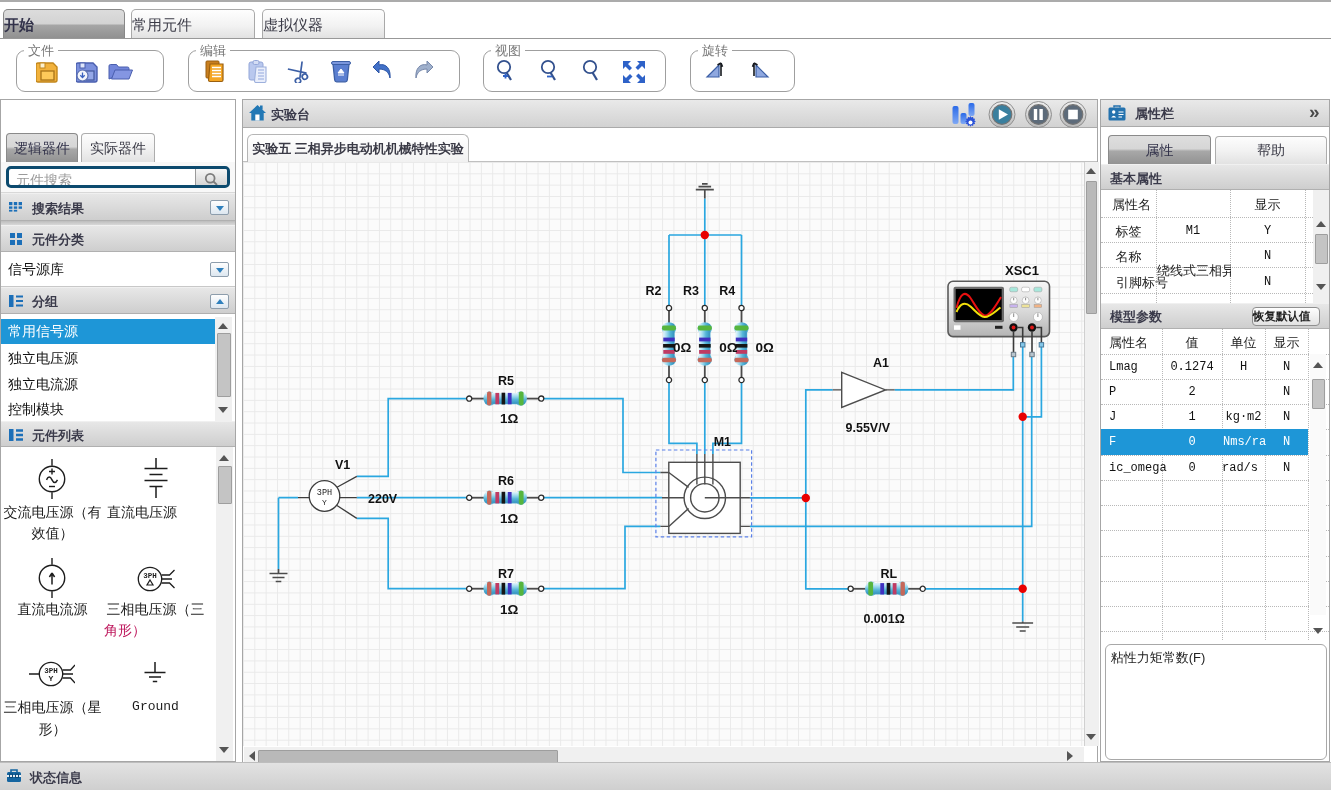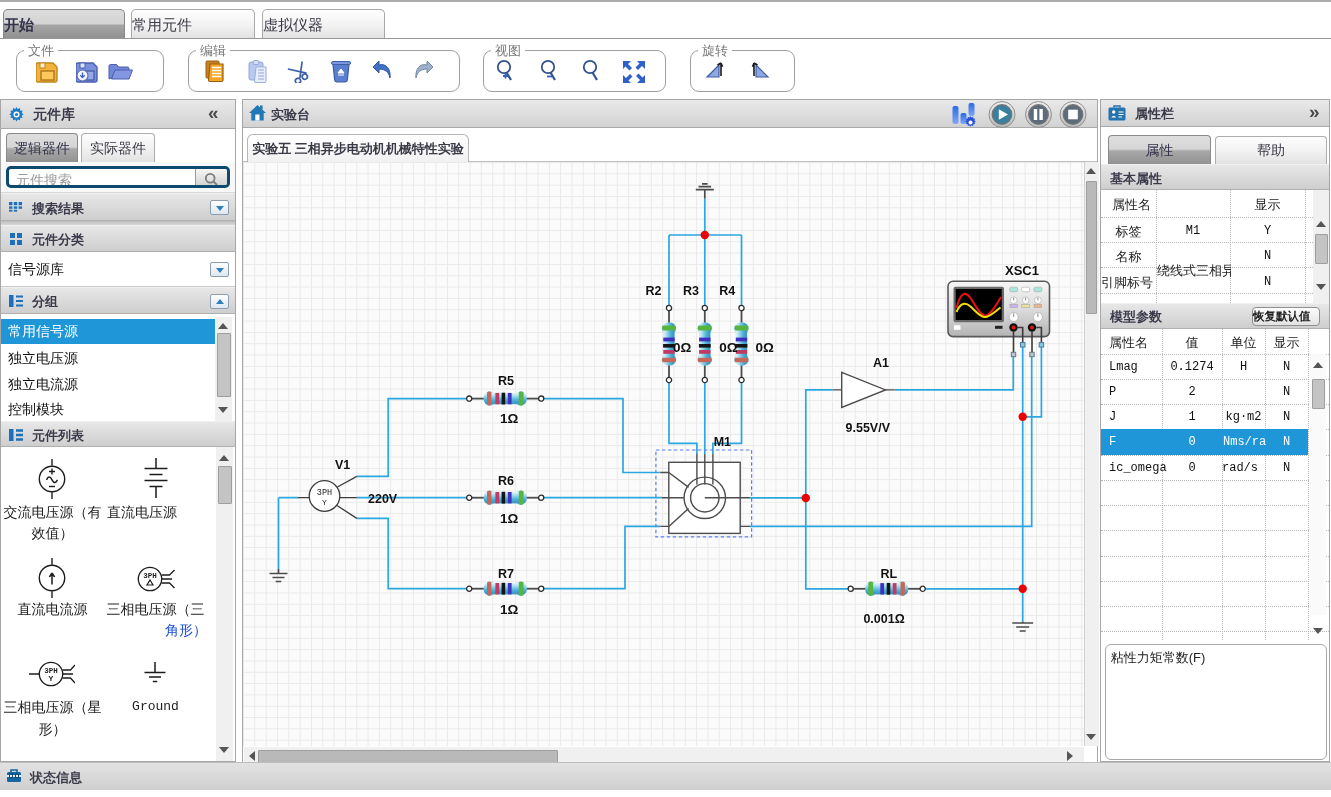--- a/index.html
+++ b/index.html
@@ -136,29 +136,20 @@
 <svg class="ico" style="left:704px" width="24" height="24" viewBox="0 0 24 24">
     <path d="M3 18 L15 18 L15 6 Z" fill="#8fa8e0" stroke="#3c5fa5" stroke-width="1.2"></path>
     <path d="M17 17 L17 4 M17 4 l-3.5 2 M17 4 l1.5 3.8" fill="none" stroke="#16191f" stroke-width="1.6"></path>
   </svg>
 <svg class="ico" style="left:747px" width="24" height="24" viewBox="0 0 24 24">
     <path d="M21 18 L9 18 L9 6 Z" fill="#8fa8e0" stroke="#3c5fa5" stroke-width="1.2"></path>
     <path d="M7 17 L7 4 M7 4 l3.5 2 M7 4 l-1.5 3.8" fill="none" stroke="#16191f" stroke-width="1.6"></path>
   </svg>
 
 <div class="abs" style="left:0;top:99px;width:236px;height:663px;border:1px solid #a6a6a6;box-sizing:border-box;background:#fff;overflow:hidden">
- <div class="phdr" style="height:29px">
-  <svg class="abs" style="left:8px;top:7px" width="15" height="15" viewBox="0 0 15 15">
-        <path fill="#1c7ec6" d="M7.5 0l1.2 2 2.3-.9.2 2.4 2.4.2-.9 2.3 2 1.2-2 1.2.9 2.3-2.4.2-.2 2.4-2.3-.9-1.2 2-1.2-2-2.3.9-.2-2.4-2.4-.2.9-2.3-2-1.2 2-1.2-.9-2.3 2.4-.2.2-2.4 2.3.9z"></path>
-        <circle cx="7.5" cy="7.5" r="3" fill="#fff"></circle>
-        <circle cx="7.5" cy="7.5" r="1.6" fill="#1c7ec6"></circle>
-      </svg>
-  <span class="abs" style="left:32px;top:6px;font-weight:bold;font-size:14px;color:#3a3a4a">元件库</span>
-  <span class="abs" style="left:207px;top:2px;font-size:19px;font-weight:bold;color:#4a4a4a">«</span>
- </div>
  <div class="abs" style="left:0;top:29px;width:234px;height:33px;background:#fff"></div>
  <div class="ltab sel" style="left:5px;top:33px;width:72px;height:29px;line-height:28px">逻辑器件</div>
  <div class="ltab un" style="left:80px;top:33px;width:74px;height:29px;line-height:28px">实际器件</div>
  <div class="abs" style="left:0;top:62px;width:234px;height:31px;background:#f8f8f8;border-bottom:1px solid #d8d8d8;box-sizing:border-box"></div>
  <div class="abs" style="left:5px;top:66px;width:224px;height:22px;border:3px solid #0c4a6e;border-radius:5px;background:#fff;box-sizing:border-box;overflow:hidden">
    <span class="abs" style="left:7px;top:3px;font-size:14px;color:#9a9a9a">元件搜索</span>
    <div class="abs" style="right:0;top:0;width:31px;height:22px;background:linear-gradient(#f6f6f6,#c9c9c9);border-left:1px solid #9a9a9a">
      <svg class="abs" style="left:8px;top:3px" width="15" height="15" viewBox="0 0 15 15">
           <g fill="none" stroke="#7d7d7d" stroke-width="1.8">
             <circle cx="6.2" cy="6.2" r="4.4"></circle>
@@ -272,21 +263,21 @@
         <g fill="none" stroke="#1d1d1d" stroke-width="1.5">
           <path d="M15 0 v10 M4.5 10.5 h21 M9 15 h12 M12.8 19.5 h4.4"></path>
         </g>
       </svg>
 
   <div class="abs" style="left:0;top:57px;width:103px;text-align:center;font-size:14px;color:#1d1d1d">交流电压源（有</div>
   <div class="abs" style="left:0;top:78px;width:103px;text-align:center;font-size:14px;color:#1d1d1d">效值）</div>
   <div class="abs" style="left:106px;top:57px;width:103px;text-align:left;font-size:14px;color:#1d1d1d">直流电压源</div>
   <div class="abs" style="left:0;top:154px;width:103px;text-align:center;font-size:14px;color:#1d1d1d">直流电流源</div>
   <div class="abs" style="left:103px;top:154px;width:103px;text-align:center;font-size:14px;color:#1d1d1d">三相电压源（三</div>
-  <div class="abs" style="left:103px;top:175px;width:103px;text-align:right;font-size:14px;color:#1d4ed8">角形）</div>
+  <div class="abs" style="left:103px;top:175px;width:103px;text-align:left;font-size:14px;color:#be185d">角形）</div>
   <div class="abs" style="left:0;top:252px;width:103px;text-align:center;font-size:14px;color:#1d1d1d">三相电压源（星</div>
   <div class="abs" style="left:0;top:274px;width:103px;text-align:center;font-size:14px;color:#1d1d1d">形）</div>
   <div class="abs mono" style="left:103px;top:252px;width:103px;text-align:center;font-size:13px;color:#1d1d1d">Ground</div>
   <div class="sb-tr" style="left:215px;top:0;width:17px;height:315px"></div>
   <div class="arr-u" style="left:218px;top:8px"></div>
   <div class="sb-th" style="left:216.5px;top:19px;width:14px;height:38px;background:#c4c4c4"></div>
   <div class="arr-d" style="left:218px;top:300px"></div>
  </div>
 </div>
 
@@ -543,21 +534,21 @@
   <div class="dotr" style="top:77.3px"></div>
   <div class="dotr" style="top:102.6px"></div>
   <div class="abs" style="left:11px;top:6px;font-size:13px;color:#222">属性名</div>
   <div class="abs" style="left:129px;top:6px;width:75px;text-align:center;font-size:13px;color:#222">显示</div>
   <div class="abs" style="left:0;top:33px;width:55px;text-align:center;font-size:13px;color:#222">标签</div>
   <div class="abs mono" style="left:55px;top:34px;width:74px;text-align:center;font-size:12px;color:#111">M1</div>
   <div class="abs mono" style="left:129px;top:34px;width:75px;text-align:center;font-size:12px;color:#111">Y</div>
   <div class="abs" style="left:0;top:58px;width:55px;text-align:center;font-size:13px;color:#222">名称</div>
   <div class="abs" style="left:56px;top:72px;width:74px;font-size:13px;color:#222;white-space:nowrap;overflow:hidden">绕线式三相异</div>
   <div class="abs mono" style="left:129px;top:59px;width:75px;text-align:center;font-size:12px;color:#111">N</div>
-  <div class="abs" style="left:0;top:84px;font-size:13px;color:#222">引脚标号</div>
+  <div class="abs" style="left:15px;top:84px;font-size:13px;color:#222">引脚标号</div>
   <div class="abs mono" style="left:129px;top:85px;width:75px;text-align:center;font-size:12px;color:#111">N</div>
   <div class="sb-tr" style="left:212px;top:0;width:16px;height:113px"></div>
   <div class="arr-u" style="left:215px;top:31px"></div>
   <div class="sb-th" style="left:213.5px;top:44px;width:13px;height:30px;background:#c4c4c4"></div>
   <div class="arr-d" style="left:215px;top:94px"></div>
  </div>
  <div class="secbar" style="top:203px;height:25.5px">
   <span class="t" style="left:9px;top:4px">模型参数</span>
  </div>
  <div class="abs" style="left:151px;top:206.5px;width:68px;height:19px;box-sizing:border-box;border:1.5px solid #8f8f8f;border-radius:4px;background:linear-gradient(#fefefe,#e2e2e2);text-align:left;line-height:16px;font-size:11.5px;font-weight:bold;color:#222">恢复默认值</div>

